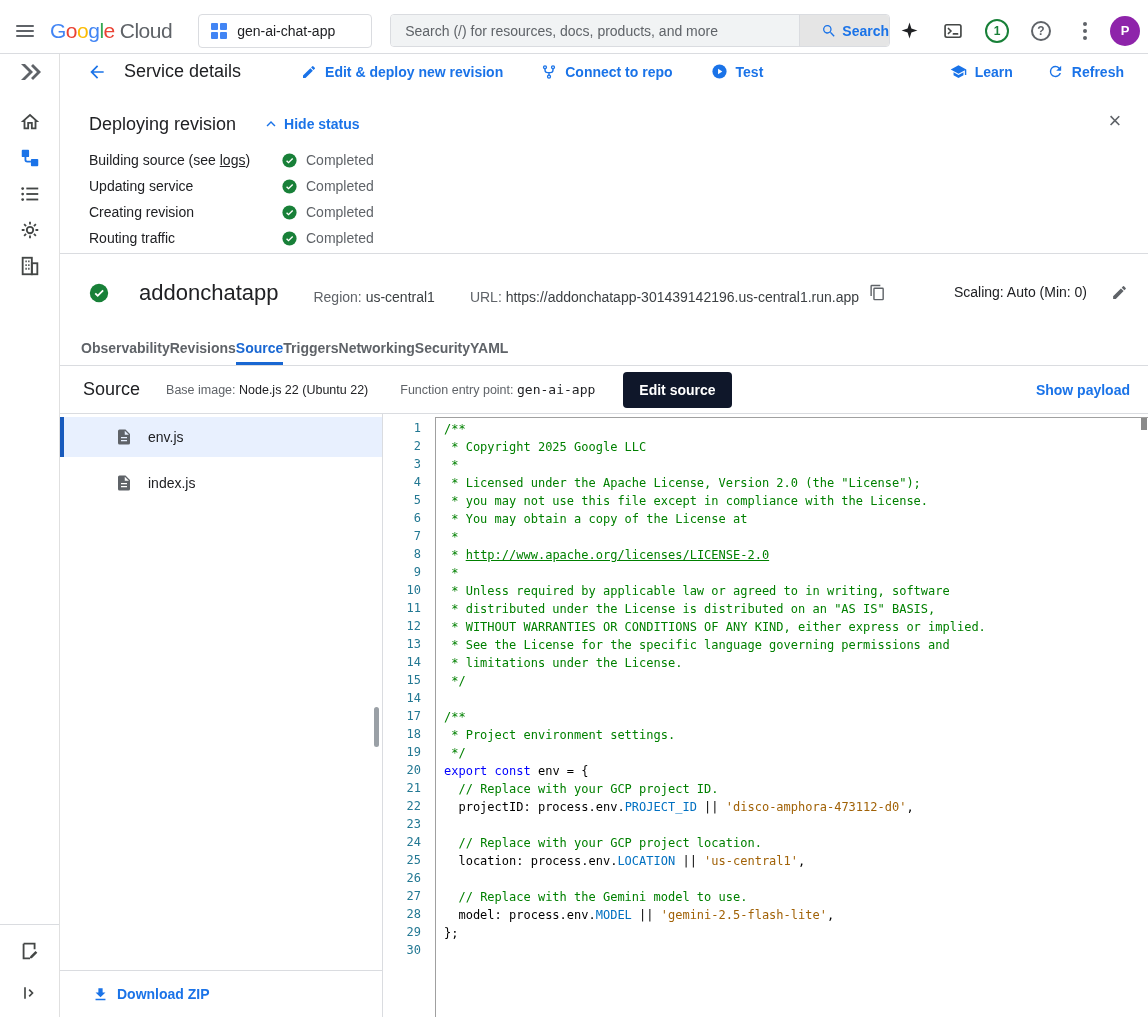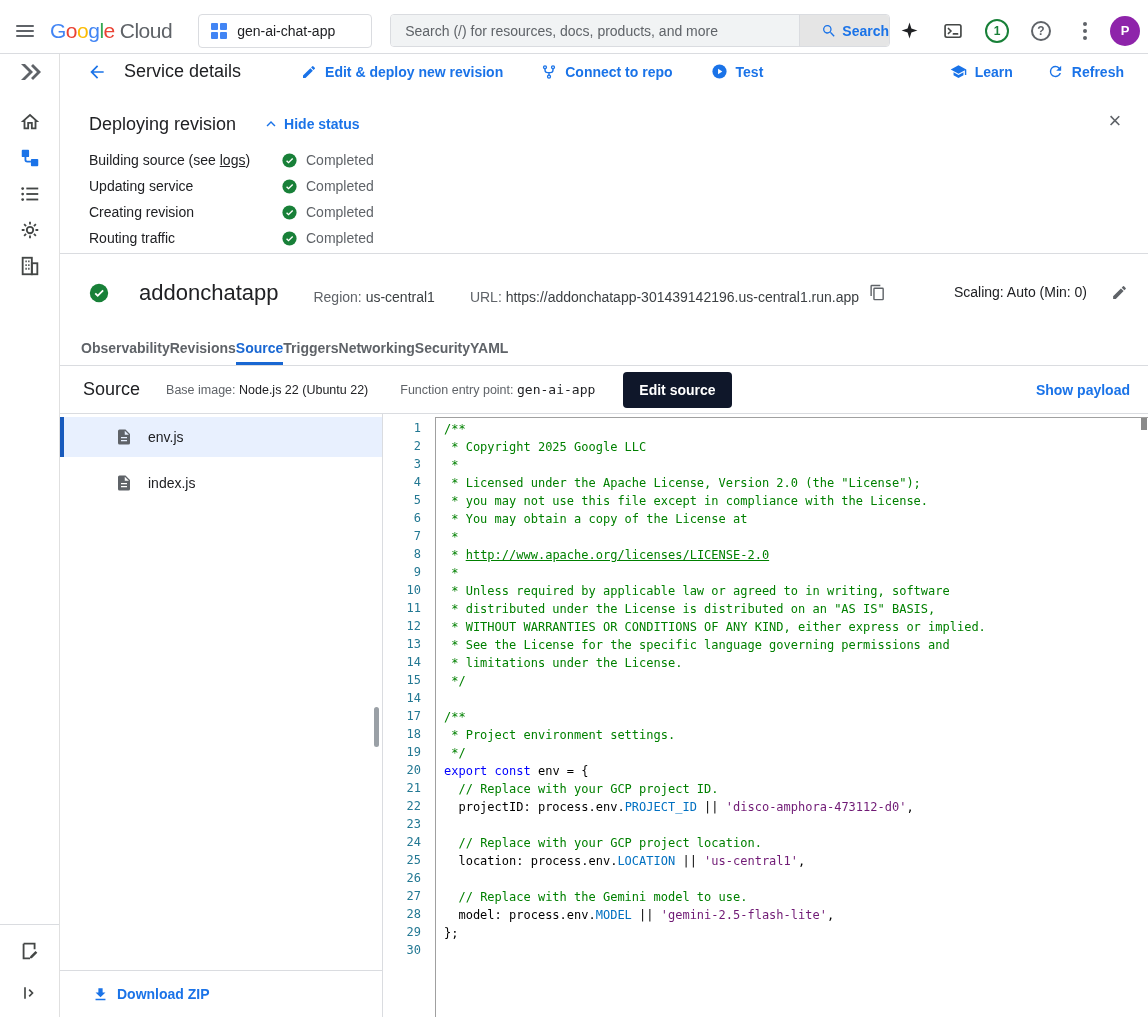--- a/index.html
+++ b/index.html
@@ -85,21 +85,21 @@
   .fl-thumb { position:absolute; right:3px; top:293px; width:5px; height:40px; background:#9aa0a6; border-radius:3px; cursor:pointer; }
   .dlzip { margin-top:auto; border-top:1px solid #dadce0; height:47px; display:flex; align-items:center; gap:8px; padding-left:32px; color:#1a73e8; font-weight:bold; cursor:pointer; }
 
   .editor { flex:1; display:flex; padding-top:3px; position:relative; font-family:"DejaVu Sans Mono","Liberation Mono",monospace; font-size:12px; line-height:18px; background:#fff; overflow:hidden; }
   .gutter { width:52px; padding:2px 14px 0 0; text-align:right; color:#237893; flex:none; }
   .codepane { flex:1; border-left:1px solid #a0a0a0; border-top:1px solid #a0a0a0; padding:2px 0 0 8px; white-space:pre; overflow:hidden; }
   .cl { height:18px; white-space:pre; }
   .tk-c { color:#008000; }
   .tk-u { color:#008000; text-decoration:underline; }
   .tk-k { color:#0000ff; }
-  .tk-s { color:#701a75;text-align:center; }
+  .tk-s { color:#a16207;text-align:center; }
   .tk-v { color:#0070c1; }
   .tk-p { color:#000;text-align:right; }
   .ed-thumb { position:absolute; right:1px; top:4px; width:6px; height:12px; background:#8a8a8a; }
 </style>
 </head>
 <body>
 
 <header class="topbar">
   <div class="iconbtn">
     <div class="hamburger">

